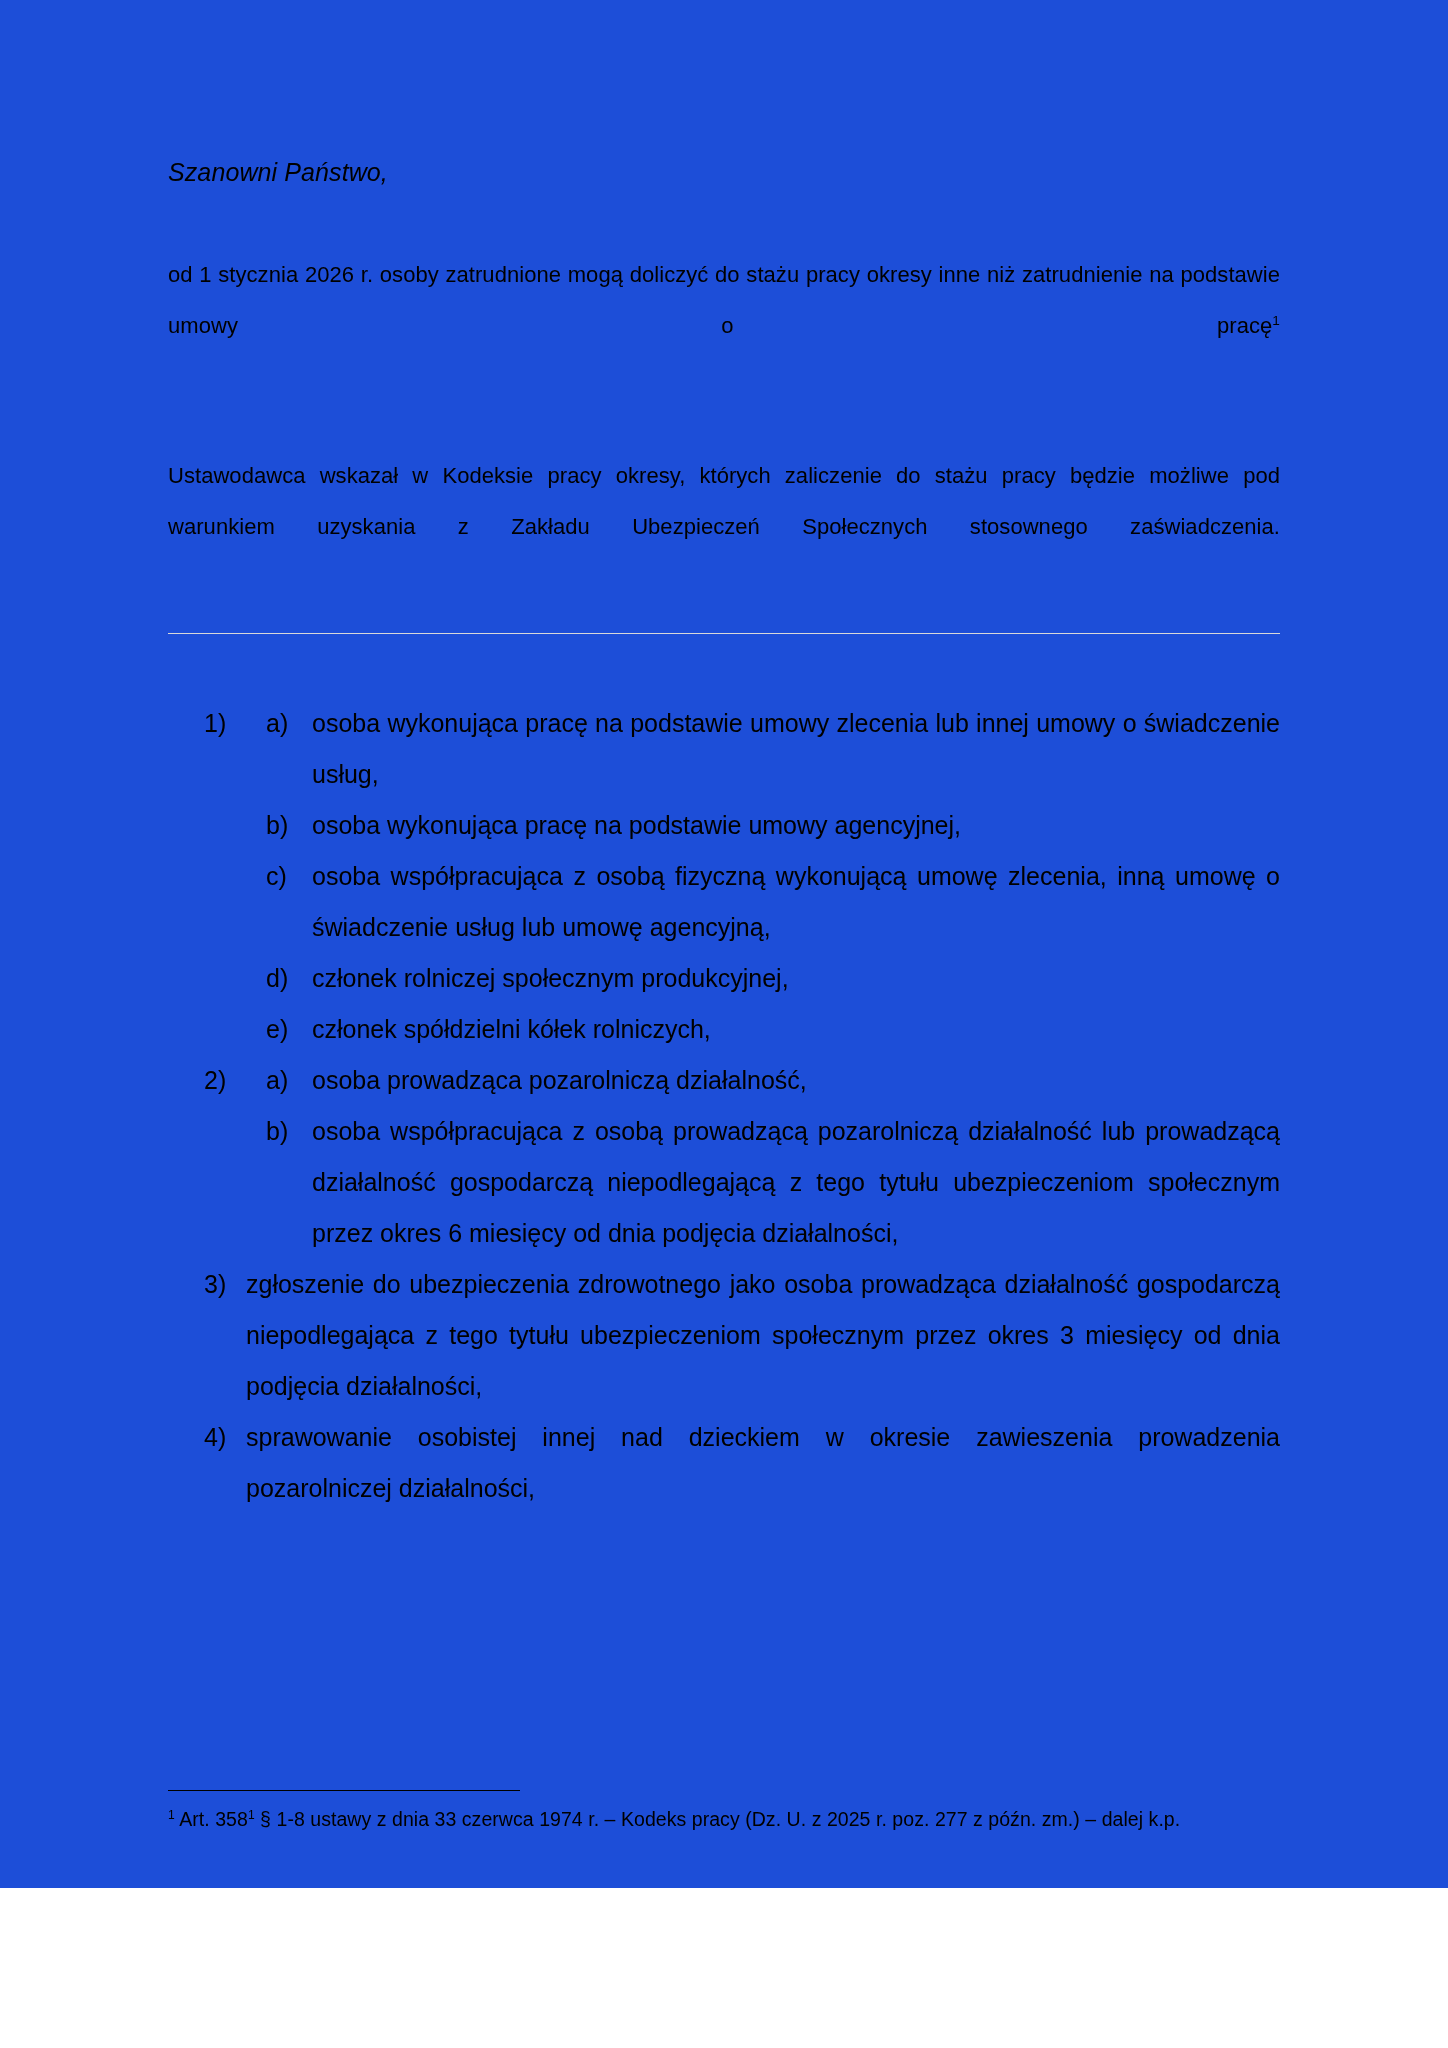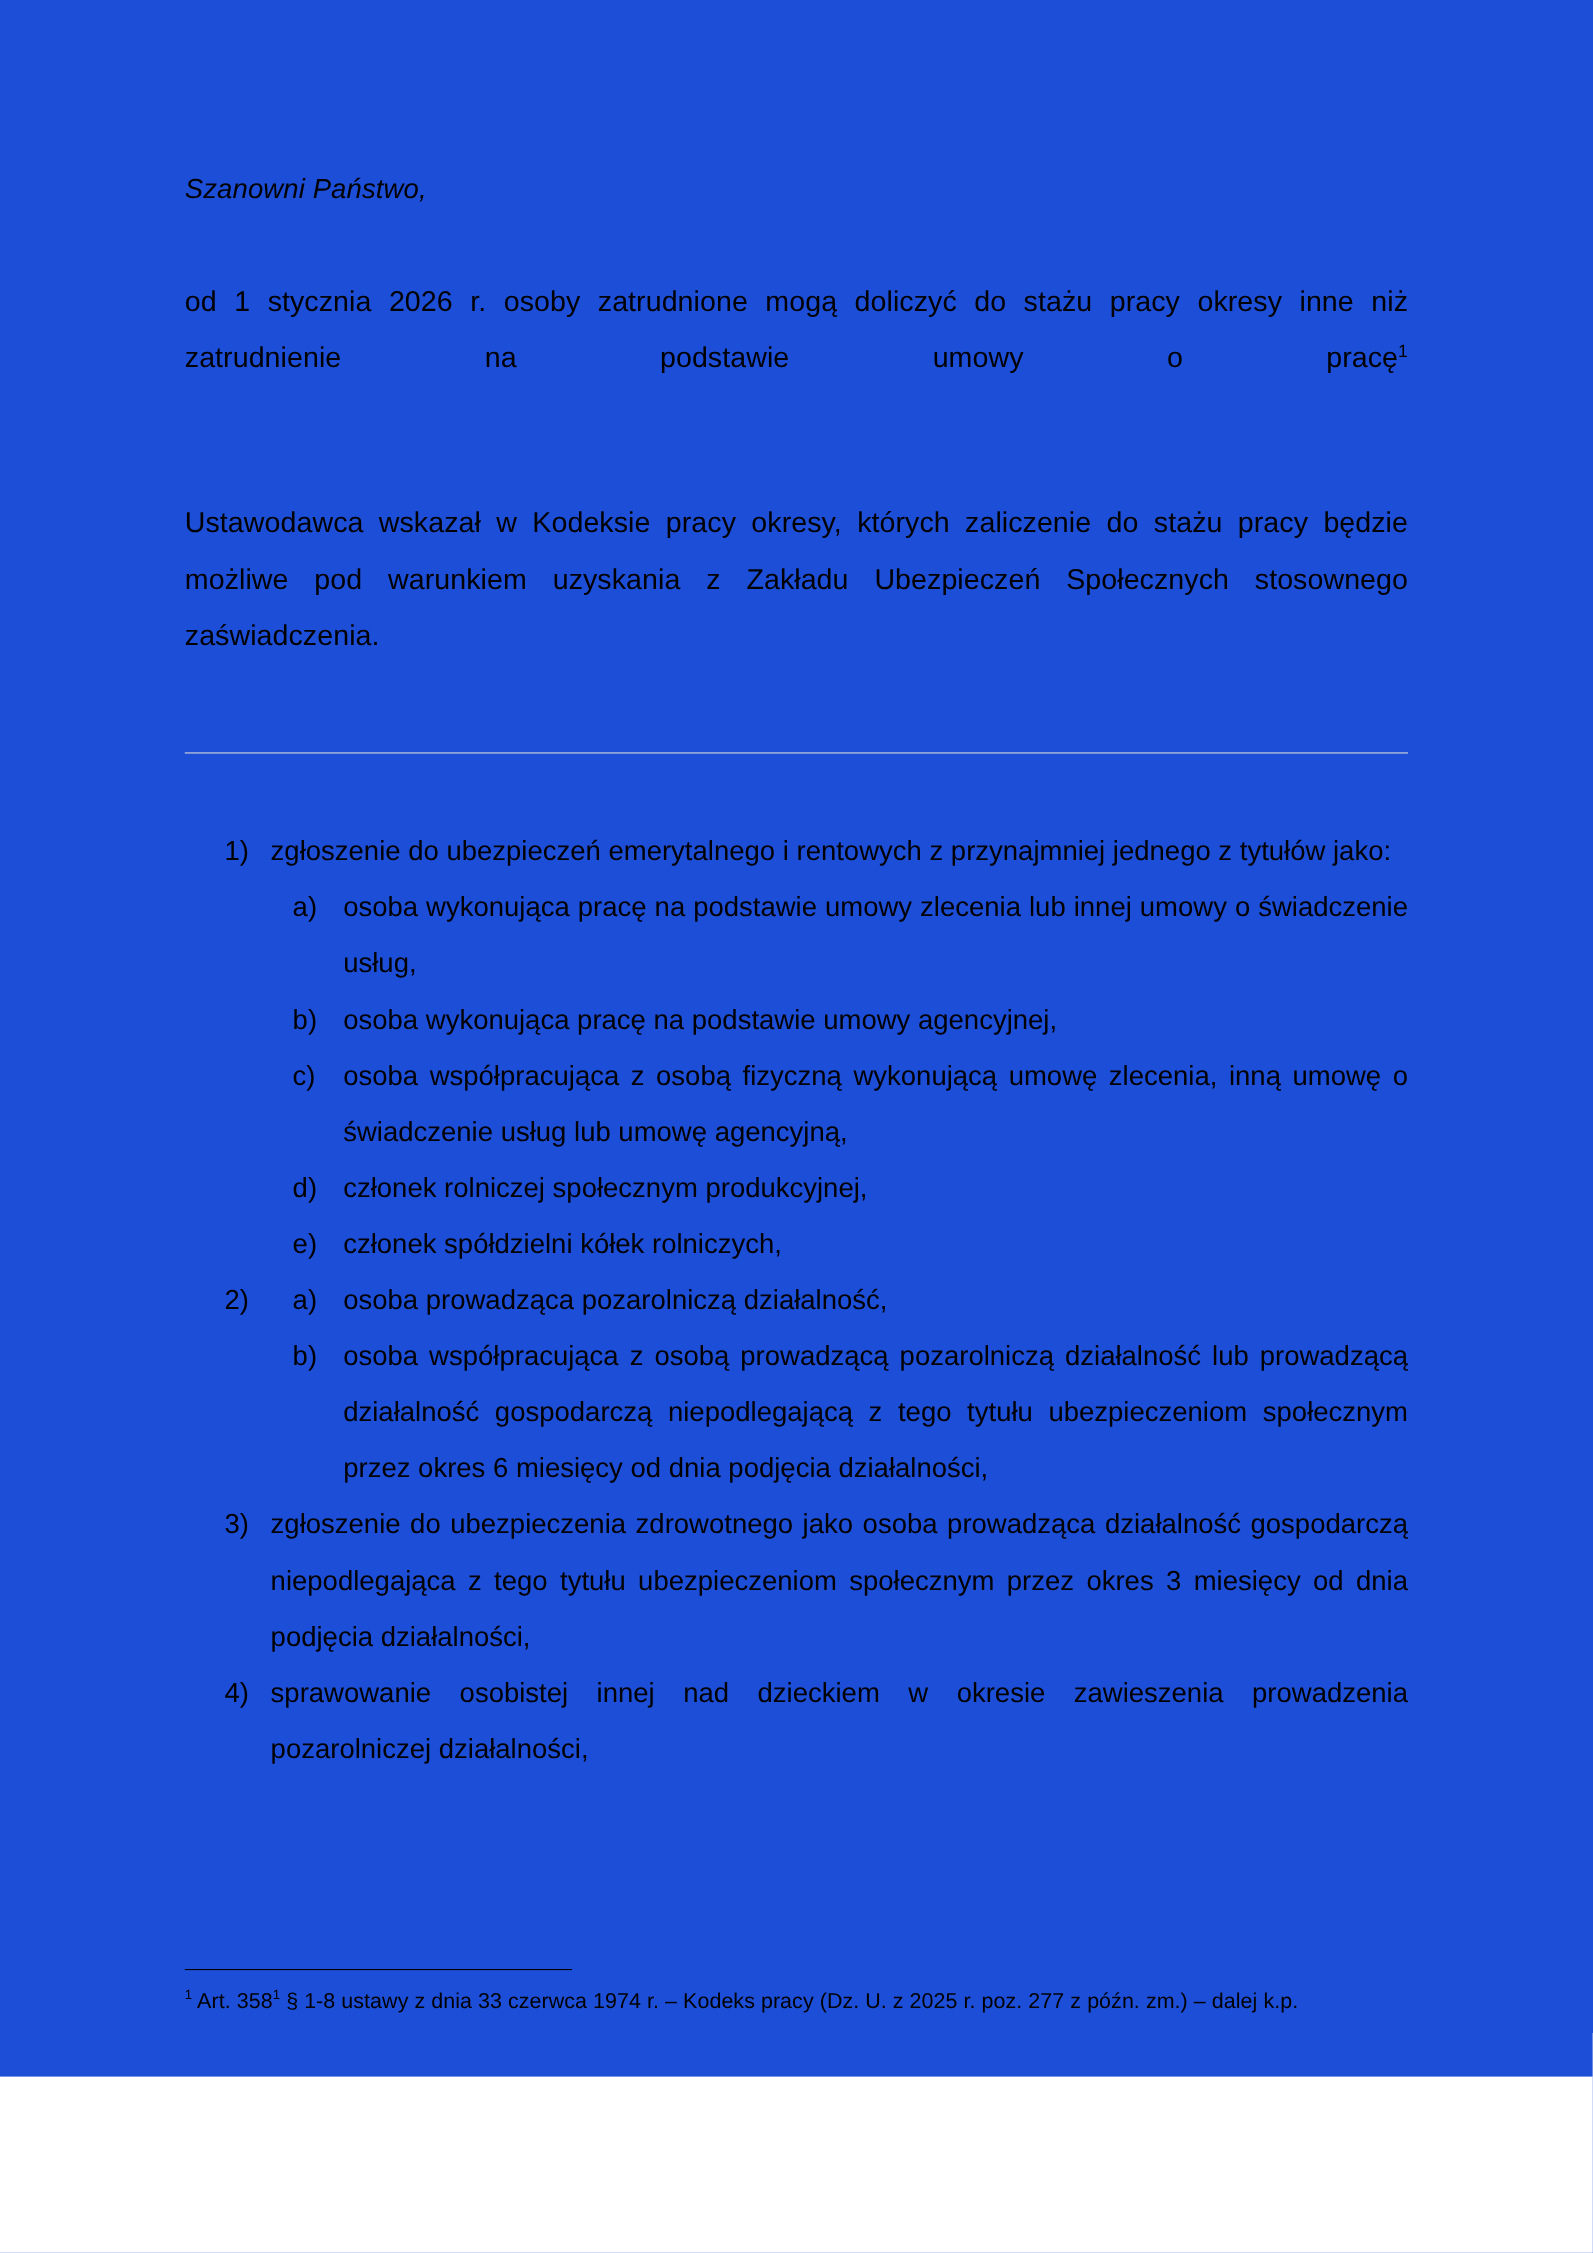--- a/index.html
+++ b/index.html
@@ -25,21 +25,21 @@
     width: 1112px;
   }
   .salutation {
     font-style: italic;
     font-size: 25px;
     line-height: 1.0;
     margin: 0 0 0 0;
     letter-spacing: 0.1px;
   }
   .para {
-    font-size: 26px;
+    font-size: 22px;
     line-height: 51px;
     text-align: justify;
     text-justify: inter-word;
     margin: 0;
     letter-spacing: 0.05px;
   }
   .gap-big { height: 64px; }
   .gap-mid { height: 48px; }
   .gap-sm  { height: 30px; }
 
@@ -152,21 +152,20 @@
 
     <hr class="rule">
 
     <div class="gap-big"></div>
 
 
     <ol class="lvl1">
 
       <li>
         <span class="marker">1)</span>
-        <span class="li-text nostretch">zgłoszenie do ubezpieczeń emerytalnego i rentowych z przynajmniej jednego z tytułów jako:</span>
         <ol class="lvl2">
           <li>
             <span class="marker">a)</span>
             <span class="li-text nostretch">osoba wykonująca pracę na podstawie umowy zlecenia lub innej umowy o świadczenie usług,</span>
           </li>
           <li>
             <span class="marker">b)</span>
             <span class="li-text nostretch">osoba wykonująca pracę na podstawie umowy agencyjnej,</span>
           </li>
           <li>

